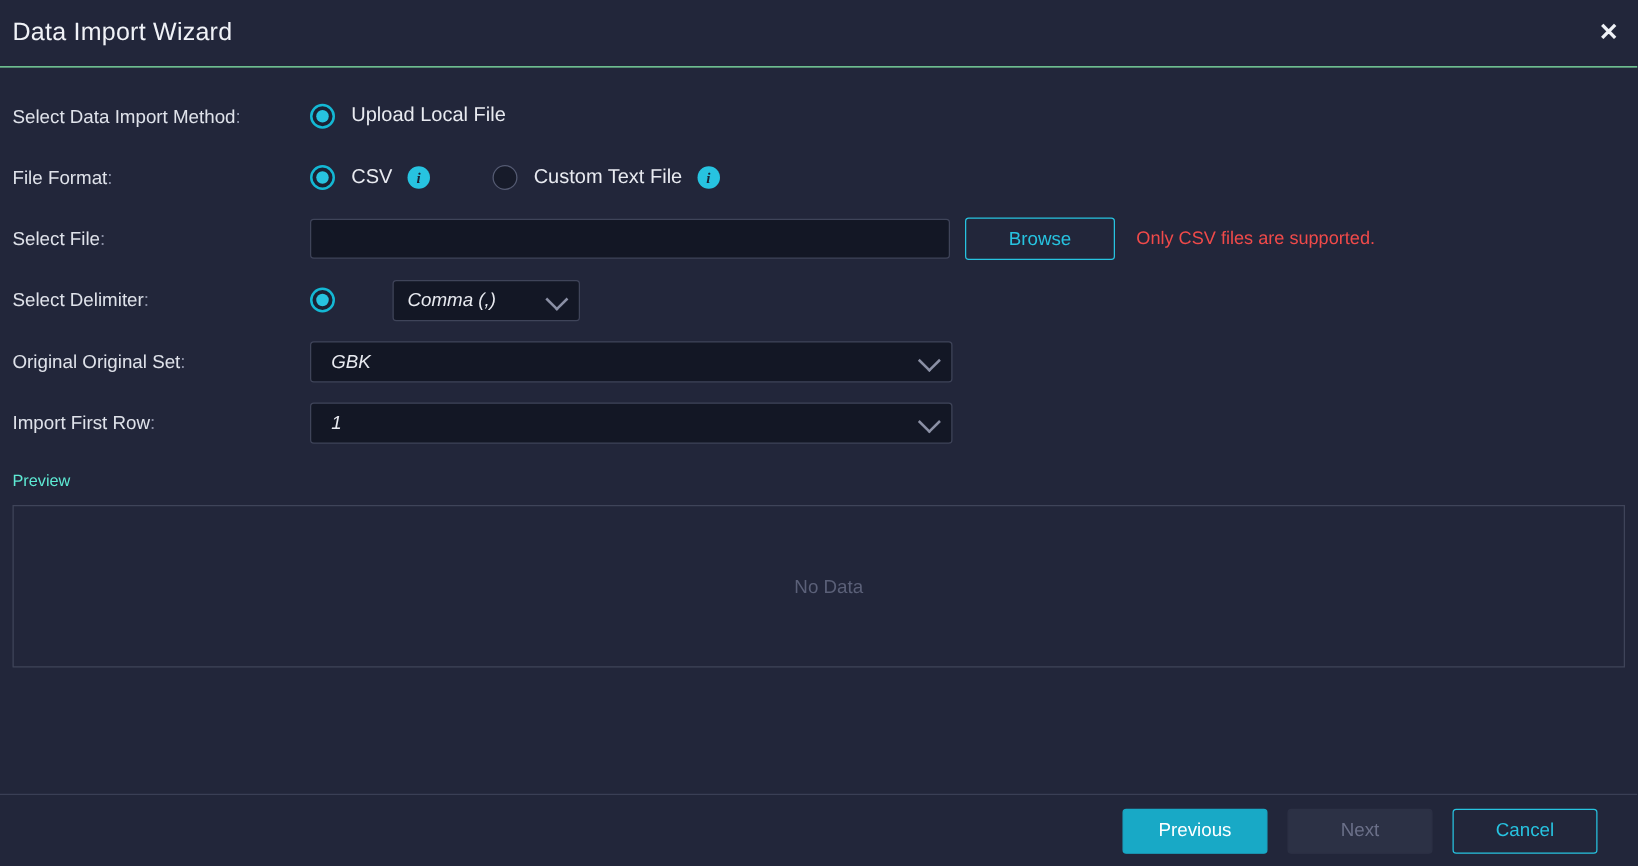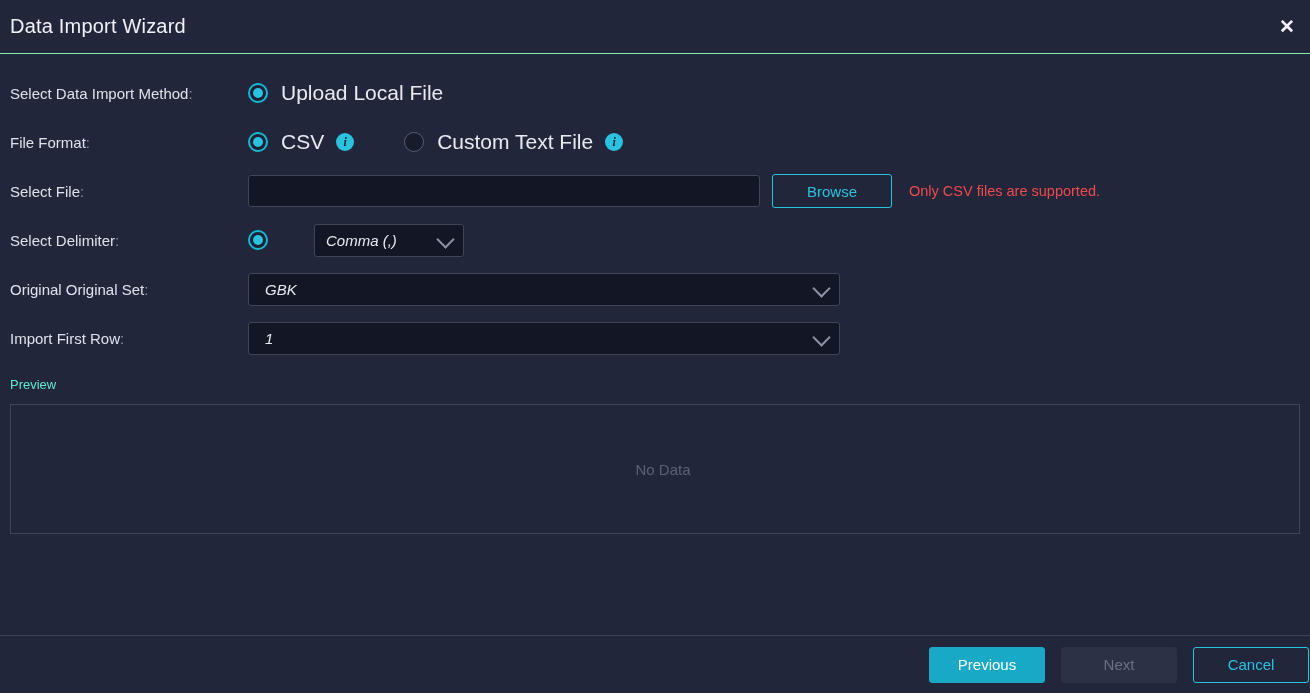--- a/index.html
+++ b/index.html
@@ -86,21 +86,21 @@
     left: 3px; top: 3px;
     width: 10px; height: 10px;
     border-radius: 50%;
     background: #27c3e0;
   }
   .radio.unchecked {
     border: 1px solid #555b73;
     background: #171b2a;
   }
   .radio-label {
-    font-size: 21px;
+    font-size: 16px;
     color: #e8eaf0;
     margin-left: 13px;
     white-space: nowrap;
   }
 
   
   .info-icon {
     width: 18px;
     height: 18px;
     border-radius: 50%;
@@ -164,21 +164,21 @@
     display: flex;
     align-items: center;
     padding: 0 34px 0 11px;
     font-size: 15px;
     color: #e8eaf0;
     cursor: pointer;
     white-space: nowrap;
     font-style: italic;
   }
   .select.narrow { width: 150px; margin-left: 46px; }
-  .select.wide { width: 592px; padding-left: 16px; }
+  .select.wide { width: 514px; padding-left: 16px; }
   .chev {
     position: absolute;
     right: 11px;
     top: 50%;
     width: 11px;
     height: 11px;
     margin-top: -7px;
     border-right: 2px solid #8b90a5;
     border-bottom: 2px solid #8b90a5;
     transform: rotate(45deg);
@@ -227,21 +227,21 @@
 
   
   .dialog-footer {
     position: absolute;
     left: 0; right: 0; bottom: 0;
     height: 58px;
     border-top: 1px solid #3a3f55;
     display: flex;
     align-items: center;
     justify-content: flex-end;
-    padding-right: 1px;
+    padding-right: 32px;
     gap: 16px;
     box-sizing: border-box;
   }
   .btn {
     height: 36px;
     min-width: 116px;
     border-radius: 3px;
     font-size: 15px;
     cursor: pointer;
     font-family: "Liberation Sans", sans-serif;

